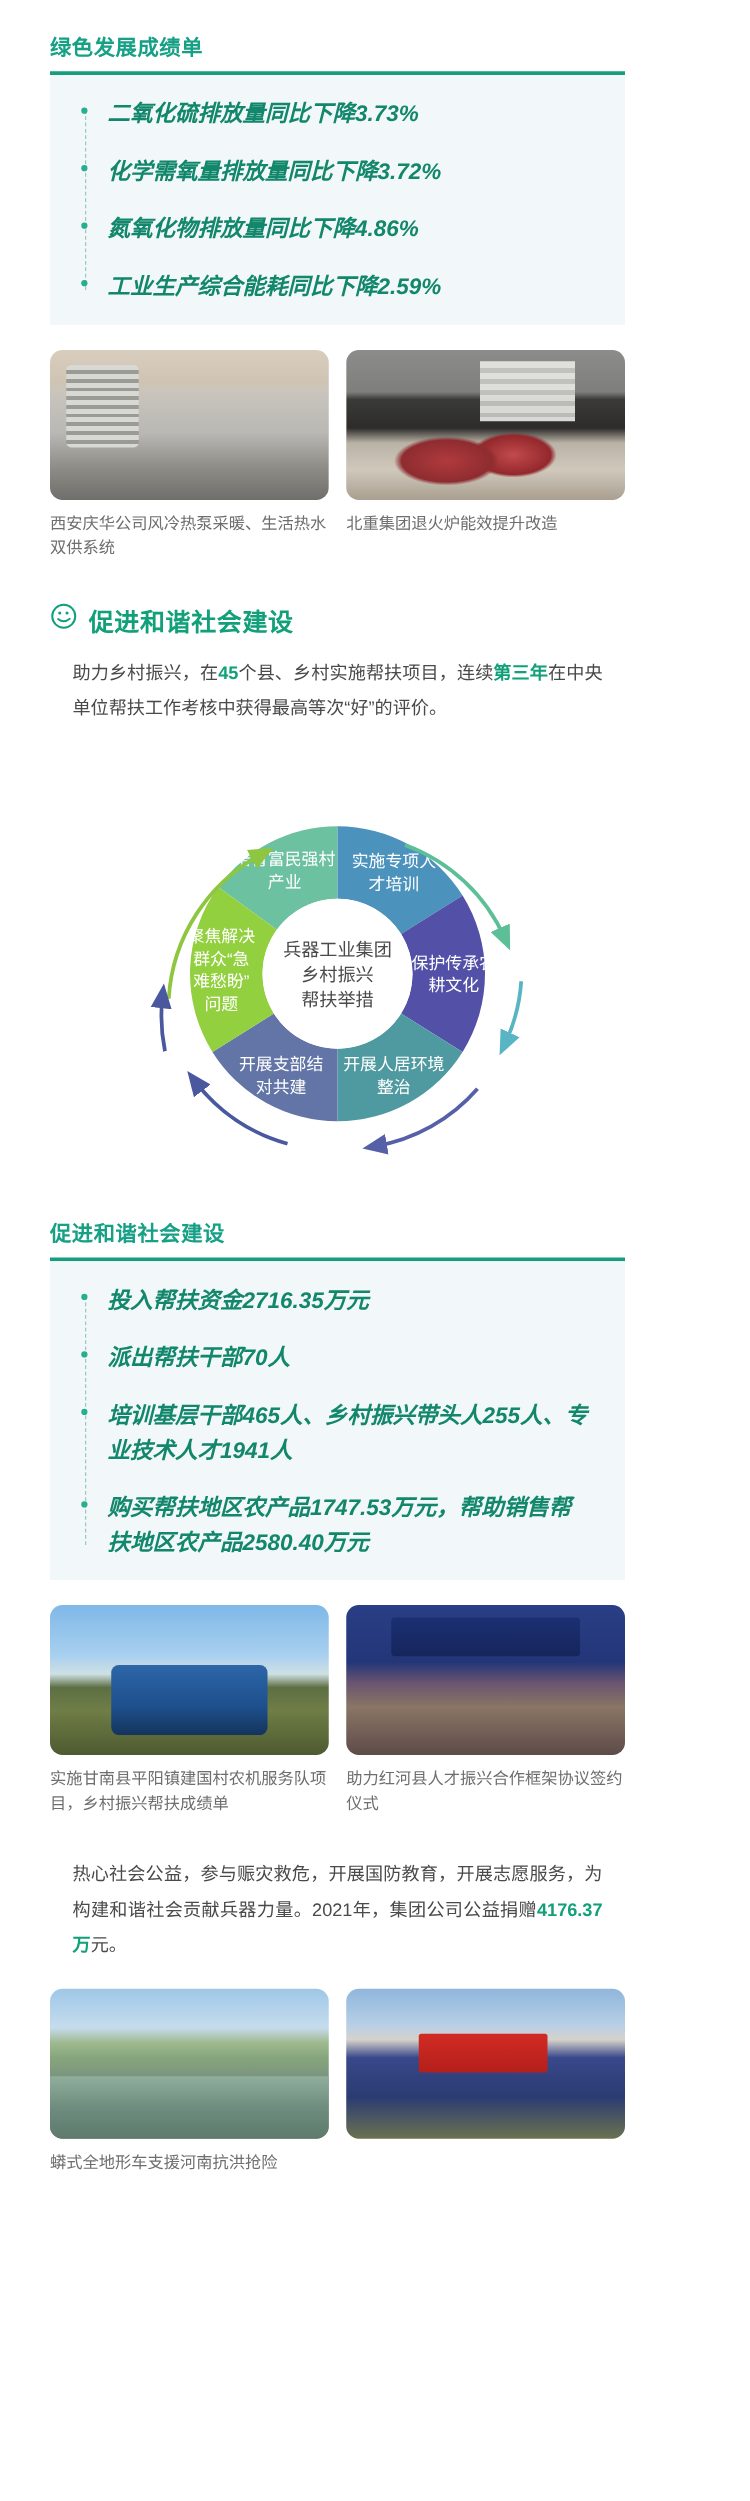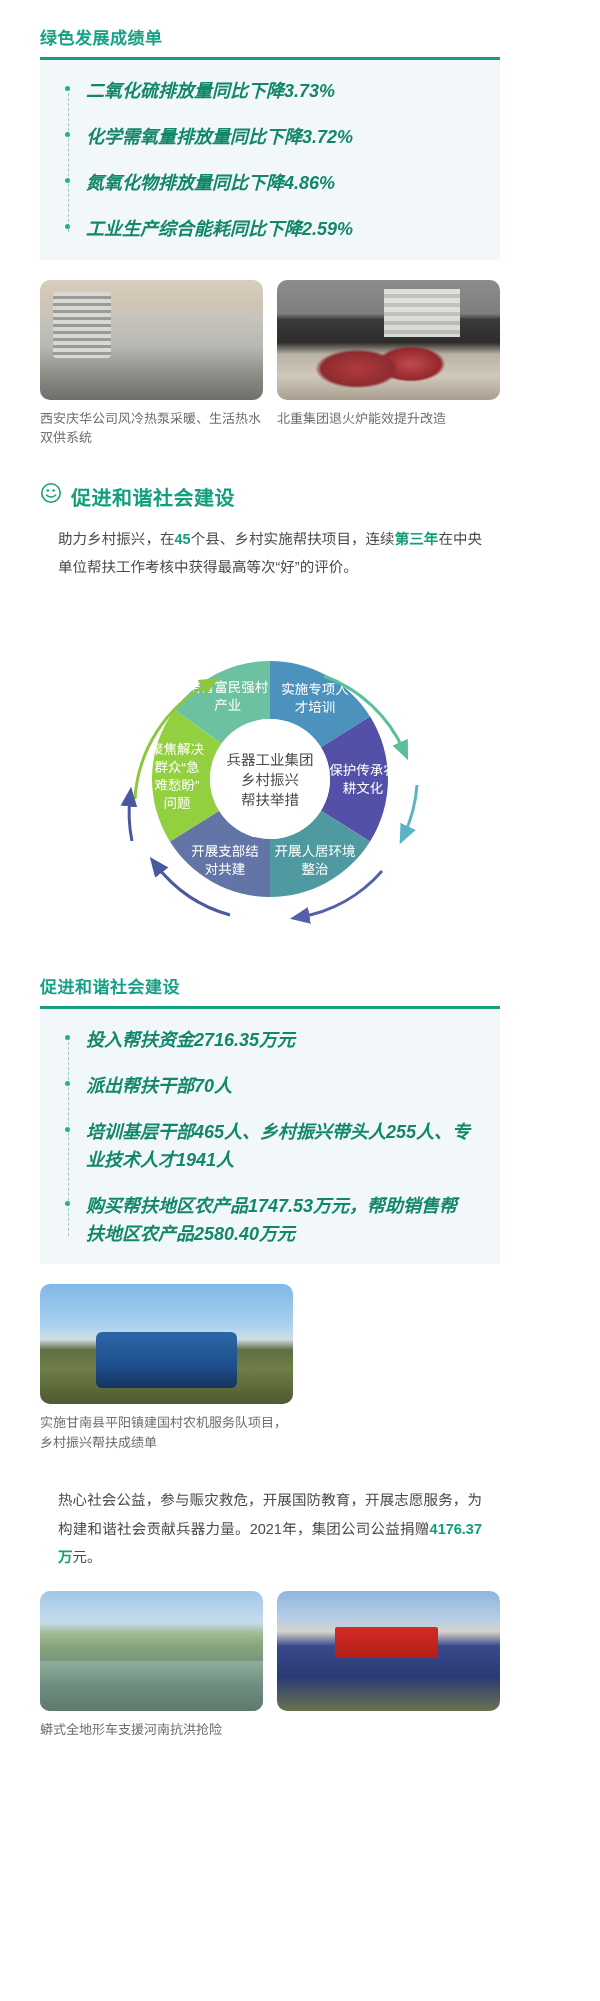--- a/index.html
+++ b/index.html
@@ -333,20 +333,24 @@
       <li>培训基层干部465人、乡村振兴带头人255人、专业技术人才1941人</li>
       <li>购买帮扶地区农产品1747.53万元，帮助销售帮扶地区农产品2580.40万元</li>
     </ul>
   </div>
 
   <div class="photo-row">
     <div class="photo-cell">
       <div class="photo-frame ph-tractor"></div>
       <div class="photo-caption">实施甘南县平阳镇建国村农机服务队项目，乡村振兴帮扶成绩单</div>
     </div>
+    <div class="photo-cell">
+      <div class="photo-frame ph-signing"></div>
+      <div class="photo-caption">助力红河县人才振兴合作框架协议签约仪式</div>
+    </div>
   </div>
 
   <div class="spacer-34"></div>
 
   <p class="body-para">
     <span>热心社会公益，参与赈灾救危，开展国防教育，开展志愿服务，为构建和谐社会贡献兵器力量。2021年，集团公司公益捐赠</span><span class="hl">4176.37万</span><span>元。</span>
   </p>
 
   <div class="photo-row">
     <div class="photo-cell">

